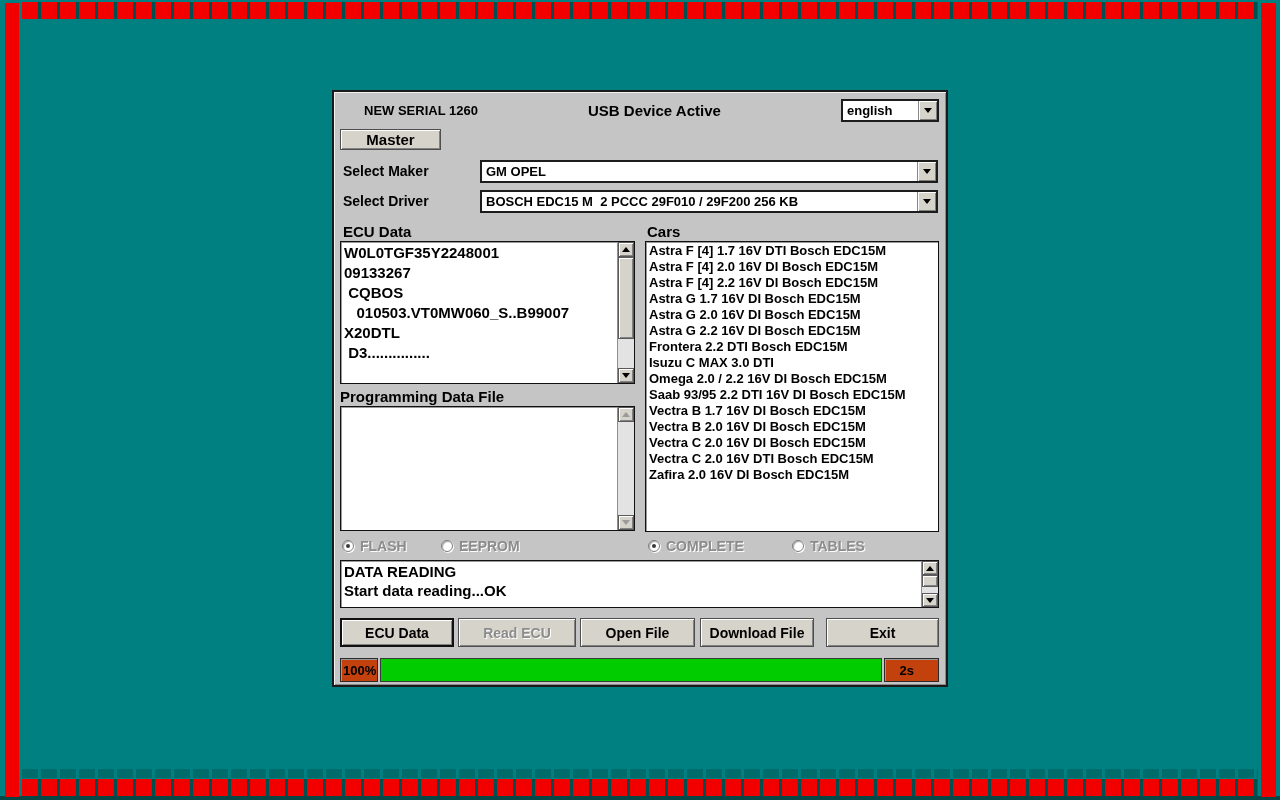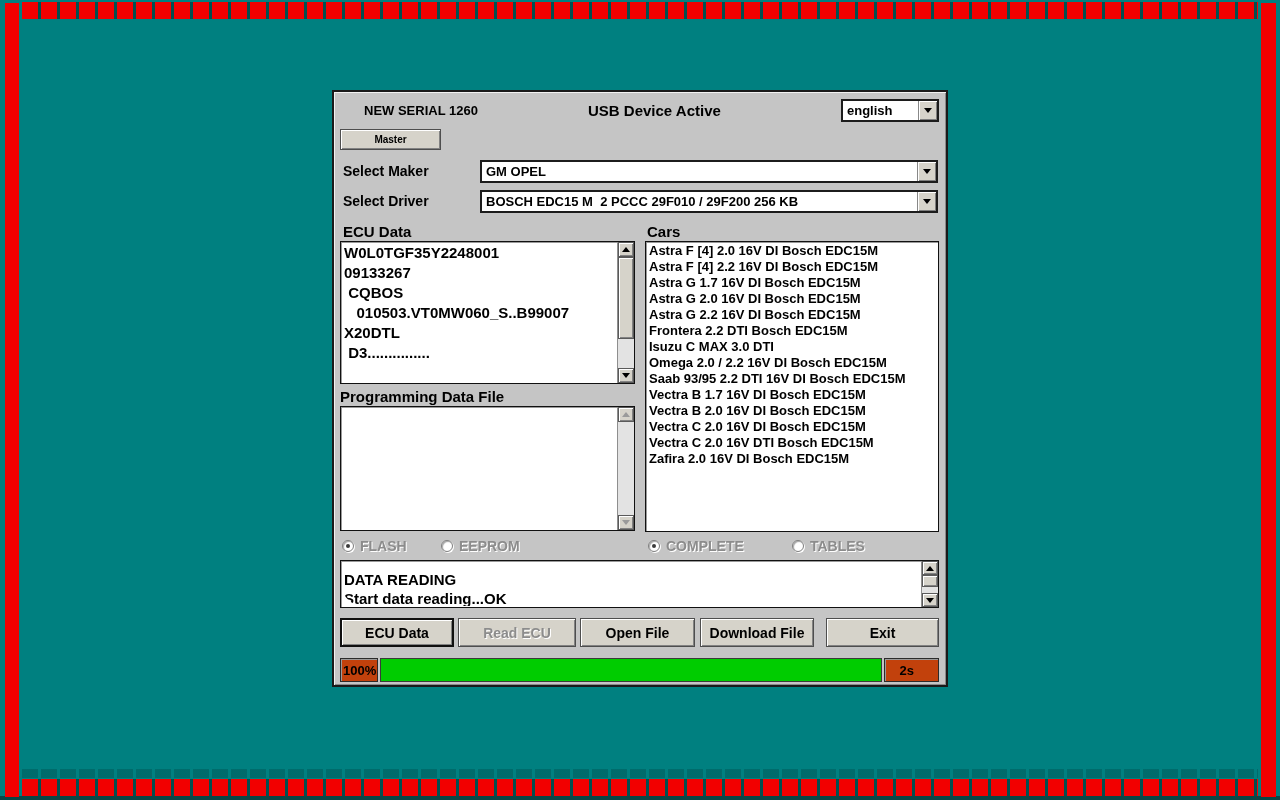--- a/index.html
+++ b/index.html
@@ -39,21 +39,21 @@
   .tri.dis-tri-down { border-top-color:#9a9a9a; }
   .tri.dis-tri-up { border-bottom-color:#9a9a9a; }
 
   
   .btn { background:#d6d3ca; border:1px solid #4e4e4e;
     box-shadow: inset 1px 1px 0 #ffffff, inset -1px -1px 0 #828282;
     display:flex; align-items:center; justify-content:center;
     font-size:14px; font-weight:bold; color:#000; }
   .btn.default { border:2px solid #101010; }
   .btn.disabled { color:#8c8c8c; text-shadow:1px 1px 0 #fff; }
-  .btn.small { font-size:10px; }
+  .btn.small { font-size:15px; }
 
   
   .listbox { background:#fff; border:1px solid #111;
     box-shadow: inset 1px 1px 0 #9a9a9a; overflow:hidden; }
   .list-content { position:absolute; inset:0; padding:1px 0 0 3px; }
   .with-sb .list-content { right:1px; }
   .ecu-line { font-size:15px; font-weight:bold; line-height:20px; white-space:pre; }
   .car-line { font-size:13px; font-weight:bold; line-height:16px; white-space:pre; }
   .log-line { font-size:15px; font-weight:bold; line-height:19px; white-space:pre; padding-left:2px; }
 
@@ -71,21 +71,21 @@
   .radio { display:flex; align-items:center; gap:6px; height:14px; }
   .radio-circle { width:12px; height:12px; border-radius:50%; background:#fff;
     border:1px solid #7e7e7e; box-shadow: inset 1px 1px 1px rgba(0,0,0,.35), 1px 1px 0 #fff;
     position:relative; flex:0 0 auto; }
   .radio.checked .radio-circle::after { content:""; position:absolute; left:3px; top:3px;
     width:4px; height:4px; border-radius:50%; background:#3a3a3a; }
   .radio-label { font-size:14px; font-weight:bold; color:#8c8c8c; text-shadow:1px 1px 0 #fff; }
 
   
   .logbox { background:#fff; border:1px solid #111; box-shadow: inset 1px 1px 0 #9a9a9a; }
-  .log-content { position:absolute; inset:1px 17px 1px 1px; overflow:hidden; padding-top:8px;border-radius:21px; }
+  .log-content { position:absolute; inset:1px 17px 1px 1px; overflow:hidden; padding-top:0; }
 
   
   .pbox { background:#c2410c; border:1px solid #2b2b2b; box-shadow: inset 1px 1px 0 #9a9a9a;
     display:flex; align-items:center; font-size:13px; font-weight:bold; }
   .pct { justify-content:flex-start; padding-left:2px; }
   .tim { justify-content:flex-end; padding-right:24px; }
   .progress-track { background:#c5c5c5; border:1px solid #3a3a3a;
     box-shadow: inset 1px 1px 0 #8e8e8e; overflow:hidden; }
   .progress-fill { height:100%; background:#00cc00; }
 </style>
@@ -148,20 +148,21 @@
         <div class="sb-thumb" style="top:15px; height:82px;"></div>
         <div class="sb-btn sb-down">
           <span class="tri tri-down"></span>
           </div>
       </div>
     </div>
 
     <div class="lbl" style="left:313px; top:131px; font-size:15px;">Cars</div>
     <div class="listbox" style="left:311px; top:149px; width:294px; height:291px;">
       <div class="list-content">
+          <div class="car-line">Astra F [4] 1.7 16V DTI Bosch EDC15M</div>
           <div class="car-line">Astra F [4] 2.0 16V DI Bosch EDC15M</div>
           <div class="car-line">Astra F [4] 2.2 16V DI Bosch EDC15M</div>
           <div class="car-line">Astra G 1.7 16V DI Bosch EDC15M</div>
           <div class="car-line">Astra G 2.0 16V DI Bosch EDC15M</div>
           <div class="car-line">Astra G 2.2 16V DI Bosch EDC15M</div>
           <div class="car-line">Frontera 2.2 DTI Bosch EDC15M</div>
           <div class="car-line">Isuzu C MAX 3.0 DTI</div>
           <div class="car-line">Omega 2.0 / 2.2 16V DI Bosch EDC15M</div>
           <div class="car-line">Saab 93/95 2.2 DTI 16V DI Bosch EDC15M</div>
           <div class="car-line">Vectra B 1.7 16V DI Bosch EDC15M</div>

